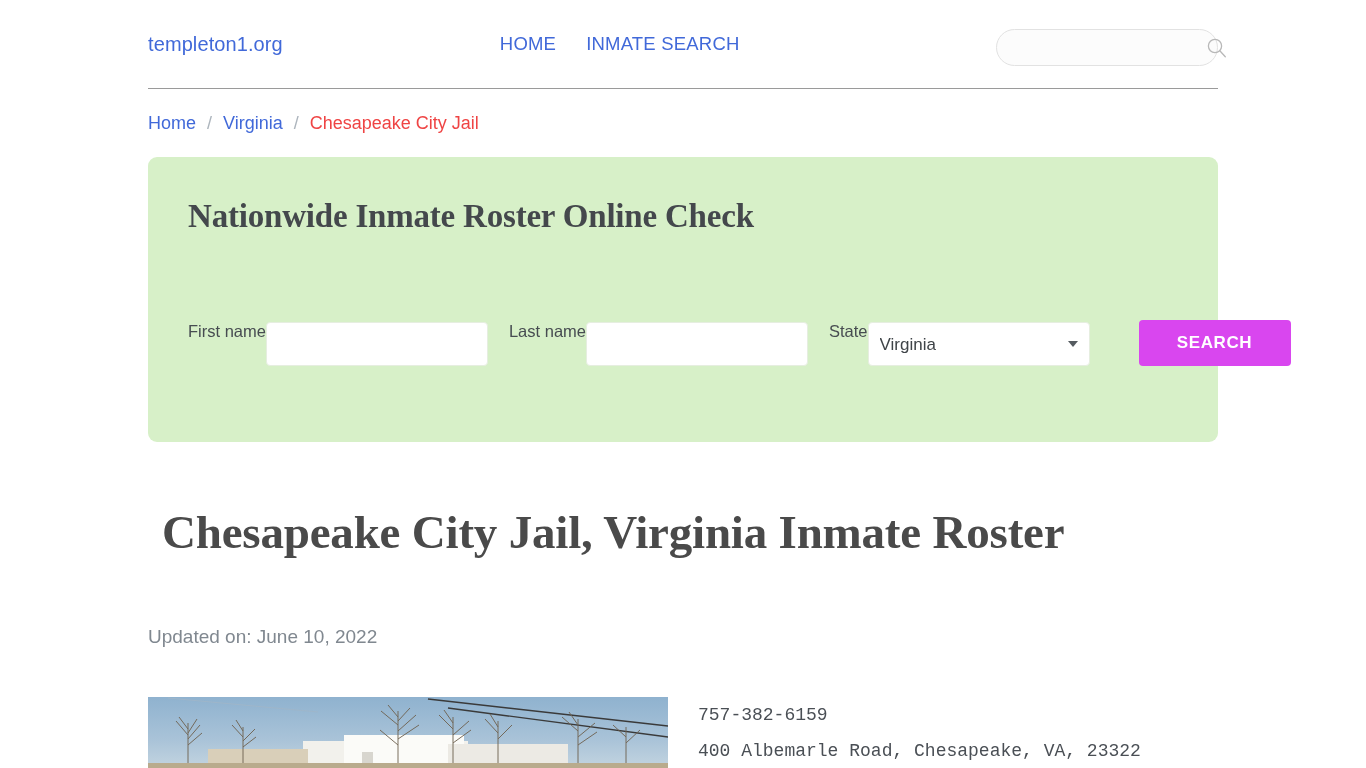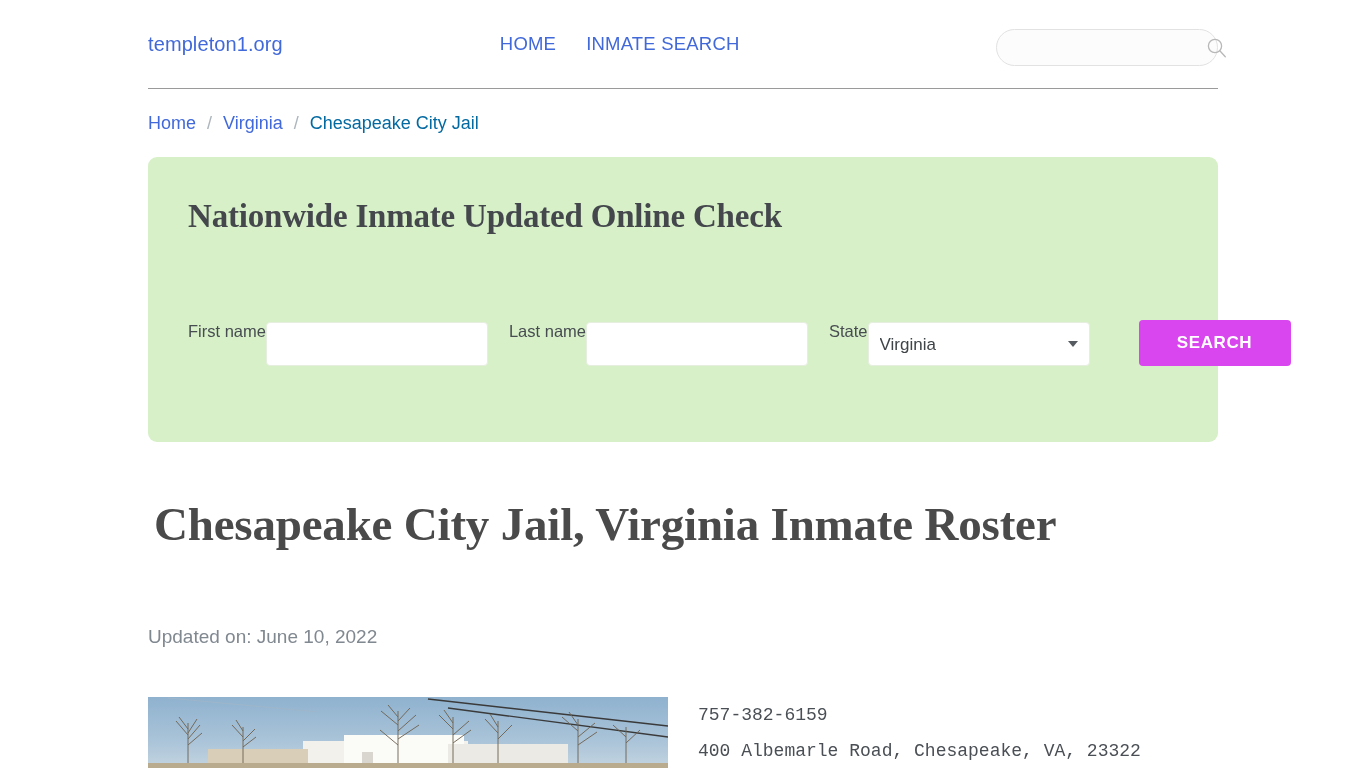--- a/index.html
+++ b/index.html
@@ -101,21 +101,21 @@
     white-space: nowrap;
   }
   .breadcrumb a {
     color: #4169d9;
     text-decoration: none;
   }
   .breadcrumb .sep {
     color: #adb5bd;
     margin: 0 11px;
   }
-  .breadcrumb .current { color: #0369a1; }
+  .breadcrumb .current { color: #ef4444; }
 
   
   .promo {
     position: absolute;
     left: 148px;
     top: 157px;
     width: 1070px;
     height: 285px;
     background: #d7f0c8;
     border-radius: 9px;
@@ -220,21 +220,21 @@
     letter-spacing: 0.6px;
     cursor: pointer;
   }
 
   
   .page-title {
     position: absolute;
     left: 148px;
     top: 488px;
     width: 940px;
-    margin: 6px;
+    margin: 14px;
     font-family: "Liberation Serif", "DejaVu Serif", serif;
     font-weight: bold;
     font-size: 47px;
     line-height: 61px;
     color: #4a4a4a;
     letter-spacing: -0.2px;
   }
 
   .updated {
     position: absolute;
@@ -297,21 +297,21 @@
 
   <div class="breadcrumb">
     <a href="#">Home</a>
     <span class="sep">/</span>
     <a href="#">Virginia</a>
     <span class="sep">/</span>
     <span class="current">Chesapeake City Jail</span>
   </div>
 
   <section class="promo">
-    <h2 class="promo-title">Nationwide Inmate Updated Online Check</h2>
+    <h2 class="promo-title">Nationwide Inmate Roster Online Check</h2>
 
     <form class="promo-form">
       <div class="field">
         <label>First name</label>
         <input type="text" placeholder="" style="">
       </div>
 
       <div class="field">
         <label>Last name</label>
         <input type="text" placeholder="" style="">

